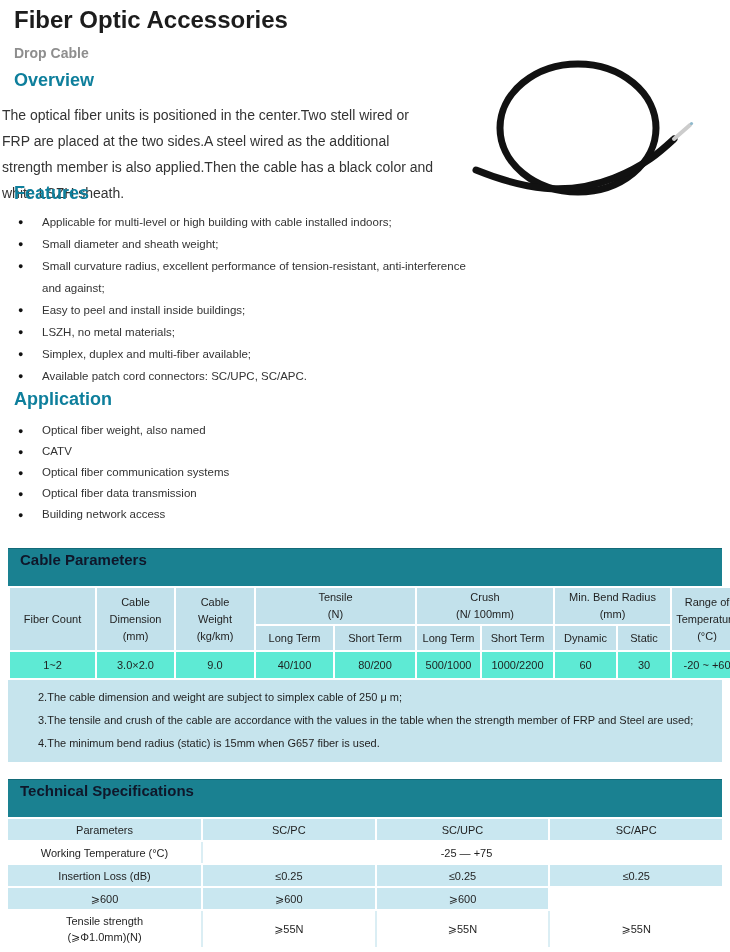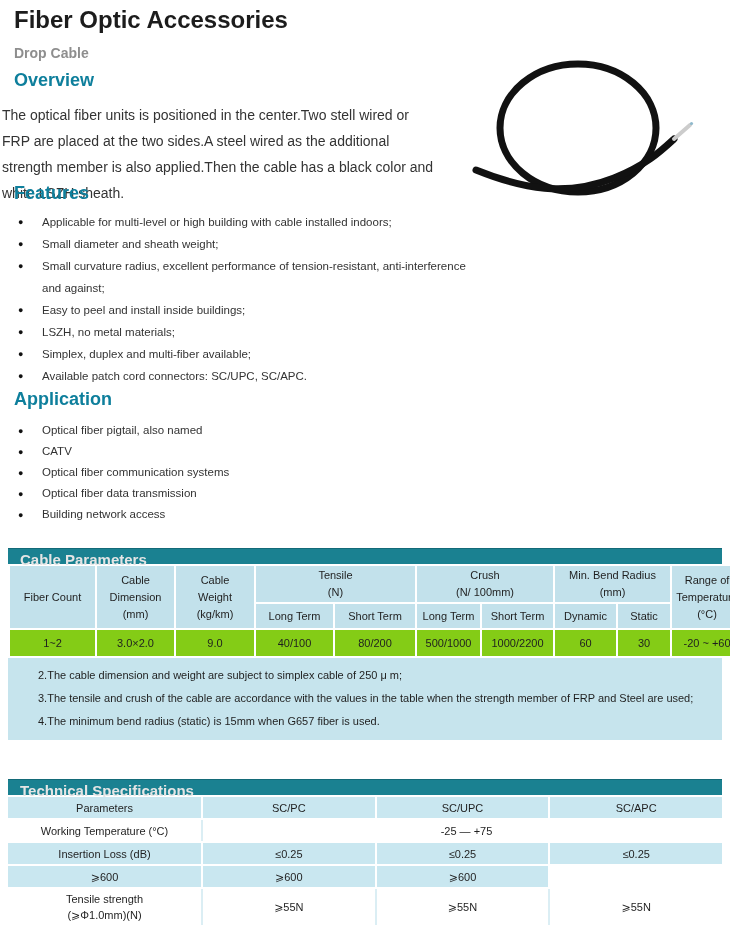--- a/index.html
+++ b/index.html
@@ -46,41 +46,41 @@
     position: absolute; left: 18px; top: 0;
     font-size: 9px; line-height: 22px; color: #111111;
   }
   .cable-art { position: absolute; left: 448px; top: 48px; }
 
   
   .tbl-section { position: absolute; left: 8px; width: 714px; }
   .cable-section { top: 548px; }
   .spec-section  { top: 779px; }
   .table-bar {
-    height: 16px; line-height: 21px;
-    background: #1a8191; color: #e5e5e5;
+    height: 38px; line-height: 21px;
+    background: #1a8191; color: #0f172a;
     font-size: 15px; font-weight: bold;
     padding-left: 12px;
     border-top: 1px solid #136a78;
   }
 
   
   .cp-table {
     width: 714px; table-layout: fixed;
     border-collapse: separate; border-spacing: 2px;
     background: #ffffff;
   }
   .cp-table td {
     background: #c2e1eb; text-align: center; vertical-align: middle;
     font-size: 11px; line-height: 17px; color: #1f1f1f;
     white-space: pre-line;
   }
   .cp-table tr.grp td { height: 36px; }
   .cp-table tr.sub td { height: 24px; }
-  .cp-table tr.data td { height: 26px; background: #84cc16; }
+  .cp-table tr.data td { height: 26px; background: #5eead4; }
   .cp-notes {
     background: #c6e4ed; margin-top: 0;
     padding: 6px 8px 7px 7px;
     font-size: 11px; line-height: 23px; color: #1f1f1f;
   }
   .cp-notes .note-indent { padding-left: 23px; }
 
   
   .spec-row {
     display: grid;
@@ -125,21 +125,21 @@
     <li><span class="dot">●</span><span>Small curvature radius, excellent performance of tension-resistant, anti-interference
 and against;</span></li>
     <li><span class="dot">●</span><span>Easy to peel and install inside buildings;</span></li>
     <li><span class="dot">●</span><span>LSZH, no metal materials;</span></li>
     <li><span class="dot">●</span><span>Simplex, duplex and multi-fiber available;</span></li>
     <li><span class="dot">●</span><span>Available patch cord connectors: SC/UPC, SC/APC.</span></li>
   </ul>
 
   <div class="section-heading h-application">Application</div>
   <ul class="bullet-list bl-application">
-    <li><span class="dot">●</span><span>Optical fiber pigtail, also named</span></li>
+    <li><span class="dot">●</span><span>Optical fiber weight, also named</span></li>
     <li><span class="dot">●</span><span>CATV</span></li>
     <li><span class="dot">●</span><span>Optical fiber communication systems</span></li>
     <li><span class="dot">●</span><span>Optical fiber data transmission</span></li>
     <li><span class="dot">●</span><span>Building network access</span></li>
   </ul>
 
   <div class="tbl-section cable-section">
     <div class="table-bar">Cable Parameters</div>
     <table class="cp-table">
       <colgroup>

